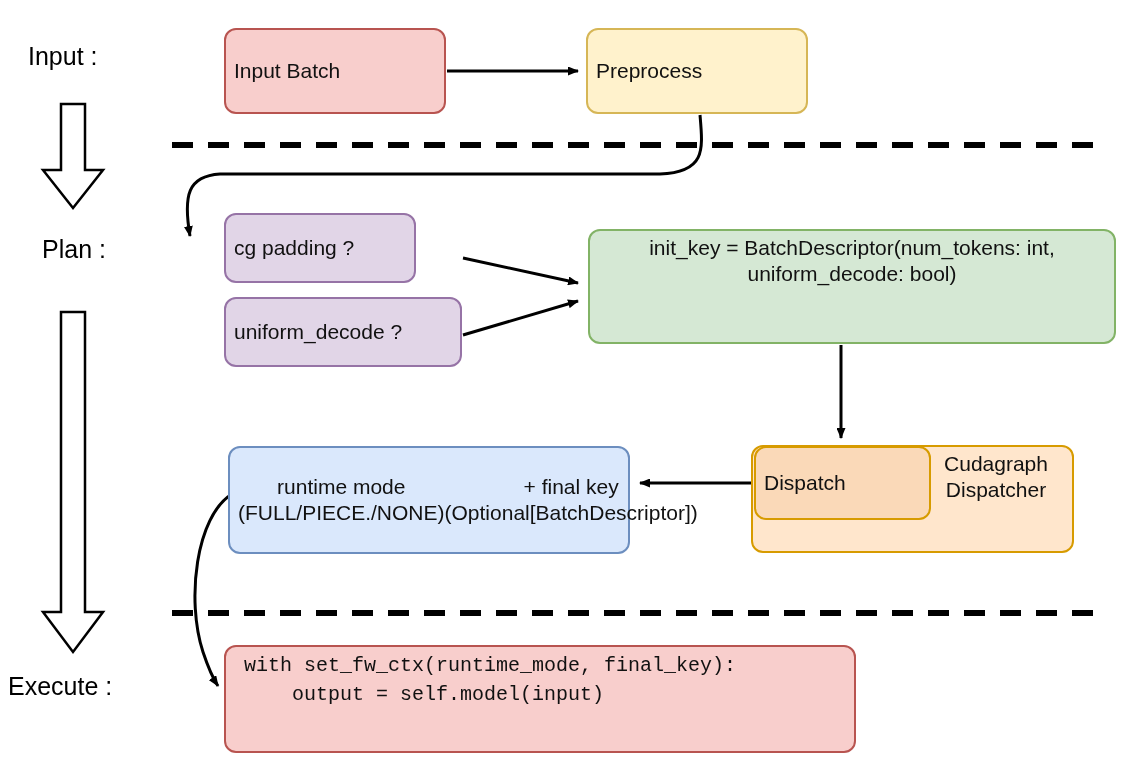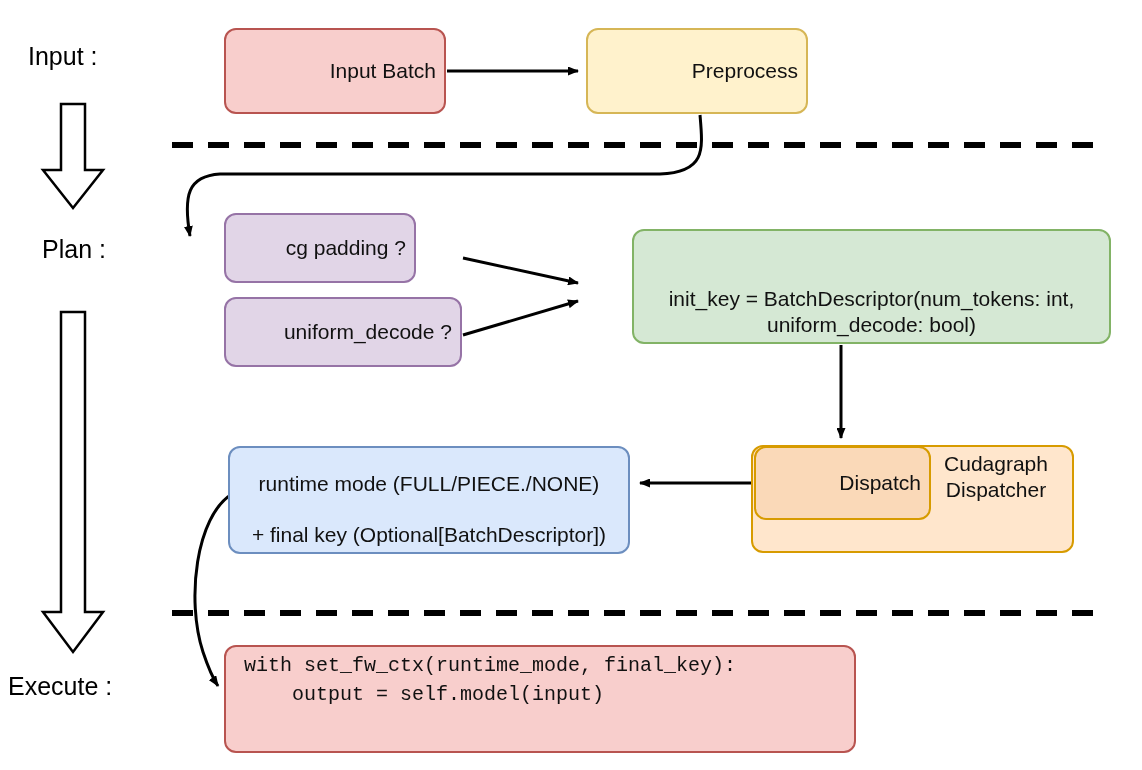--- a/index.html
+++ b/index.html
@@ -31,21 +31,21 @@
     letter-spacing: 0px;
   }
   .node {
     position: absolute;
     box-sizing: border-box;
     border-radius: 12px;
     border-width: 2px;
     border-style: solid;
     display: flex;
     align-items: center;
-    justify-content: flex-end;
+    justify-content: flex-start;
     text-align: center;
     font-family: "Liberation Sans", sans-serif;
     font-size: 21px;
     line-height: 1.25;
     color: #111111;
     padding: 4px 8px;
   }
   .node.mono {
     font-family: "Liberation Mono", monospace;
     font-size: 20px;
@@ -105,35 +105,35 @@
   </div>
 
   <div class="node" style="left:224px; top:213px; width:192px; height:70px; background:#e1d5e7; border-color:#9673a6;">
     <span class="node-label">cg padding ?</span>
   </div>
 
   <div class="node" style="left:224px; top:297px; width:238px; height:70px; background:#e1d5e7; border-color:#9673a6;">
     <span class="node-label">uniform_decode ?</span>
   </div>
 
-  <div class="node" style="left:588px; top:229px; width:479px; height:115px; background:#d5e8d4; border-color:#82b366; flex-direction:column;margin-left:44px;">
+  <div class="node" style="left:588px; top:229px; width:528px; height:115px; background:#d5e8d4; border-color:#82b366; flex-direction:column;">
     <span class="node-line">init_key = BatchDescriptor(num_tokens: int,</span>
     <span class="node-line">uniform_decode: bool)</span>
   </div>
 
   <div class="node" style="left:751px; top:445px; width:323px; height:108px; background:#ffe6cc; border-color:#d79b00; flex-direction:column; justify-content:flex-start; padding-left:175px;">
     <span class="node-line">Cudagraph</span>
     <span class="node-line">Dispatcher</span>
   </div>
 
   <div class="node" style="left:754px; top:446px; width:177px; height:74px; background:#fad9b8; border-color:#d79b00;">
     <span class="node-label">Dispatch</span>
   </div>
 
-  <div class="node" style="left:228px; top:446px; width:402px; height:108px; background:#dae8fc; border-color:#6c8ebf; flex-direction:column;gap:25px;">
+  <div class="node" style="left:228px; top:446px; width:402px; height:108px; background:#dae8fc; border-color:#6c8ebf; flex-direction:row;">
     <span class="node-line">runtime mode (FULL/PIECE./NONE)</span>
     <span class="node-line">+ final key (Optional[BatchDescriptor])</span>
   </div>
 
   <div class="node mono" style="left:224px; top:645px; width:632px; height:108px; background:#f8cecc; border-color:#b85450; flex-direction:column; align-items:flex-start; justify-content:flex-start;">
     <span class="node-line">with set_fw_ctx(runtime_mode, final_key):</span>
     <span class="node-line">    output = self.model(input)</span>
   </div>
 
 </div>

